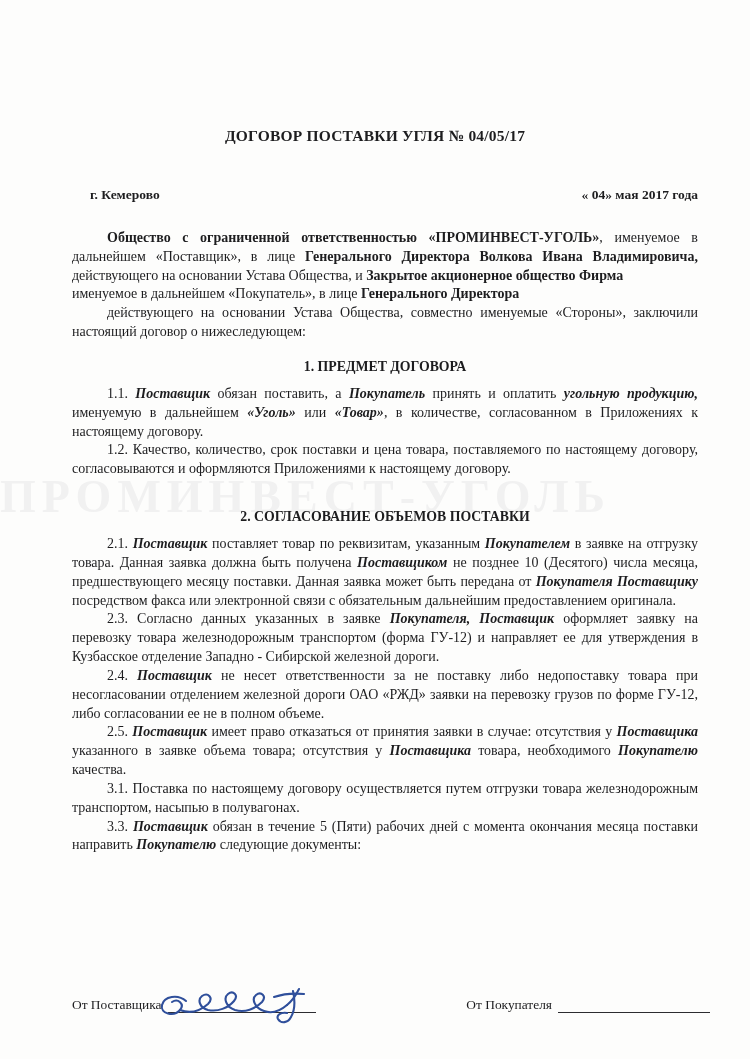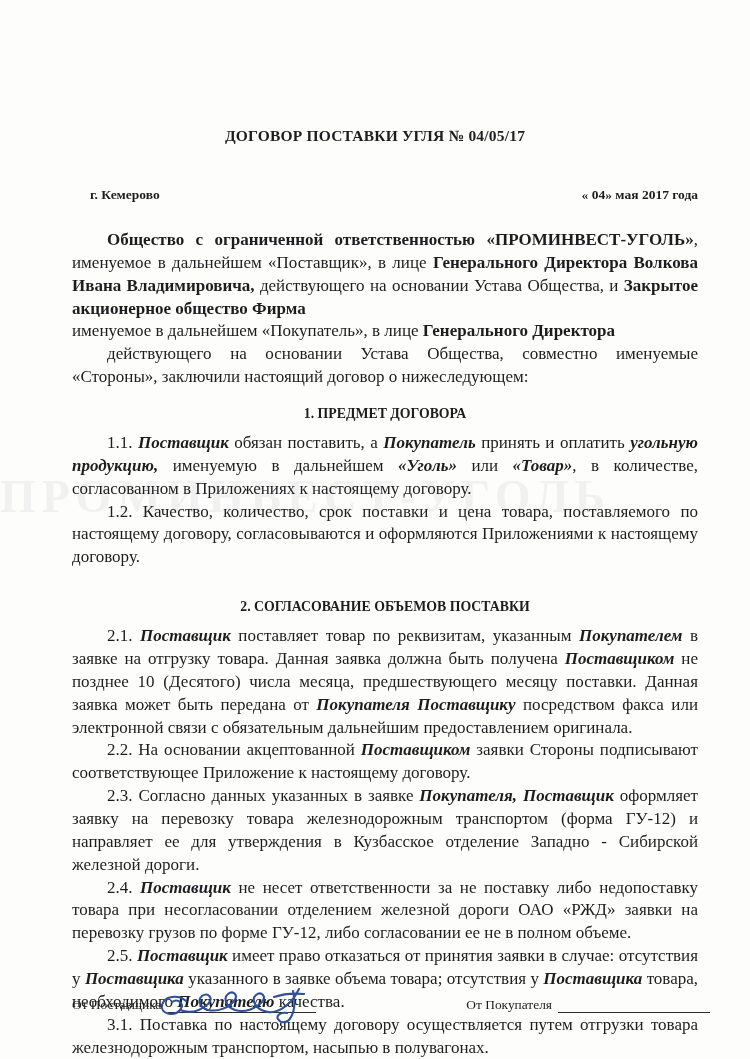--- a/index.html
+++ b/index.html
@@ -56,21 +56,21 @@
     margin: 0 52px 0 90px;
     padding-top: 42px;
     font-size: 13.5px;
     font-weight: bold;
   }
   .body-block {
     margin: 0 52px 0 72px;
   }
   p.para {
     margin: 0;
-    font-size: 17px;
+    font-size: 14px;
     line-height: 1.345;
     text-align: justify;
     text-indent: 35px;
     hyphens: none;
   }
   p.para.noindent { text-indent: 0; }
   p.first { padding-top: 26px; }
   .sec-head {
     margin: 0;
     text-align: center;
@@ -144,21 +144,20 @@
       <p class="para noindent"><span>именуемое в дальнейшем «Покупатель», в лице </span><b class="strong">Генерального Директора</b></p>
 
       <p class="para">действующего на основании Устава Общества, совместно именуемые «Стороны», заключили настоящий договор о нижеследующем:</p>
 
       <div>
           <div class="sec-head">1. ПРЕДМЕТ ДОГОВОРА</div>
           <p class="para"><span>1.1.</span><span> </span><i class="bi">Поставщик</i><span> обязан поставить, а </span><i class="bi">Покупатель</i><span> принять и оплатить </span><i class="bi">угольную продукцию,</i><span> именуемую в дальнейшем </span><i class="bi">«Уголь»</i><span> или </span><i class="bi">«Товар»</i><span>, в количестве, согласованном в Приложениях к настоящему договору.</span></p>
           <p class="para"><span>1.2.</span><span> Качество, количество, срок поставки и цена товара, поставляемого по настоящему договору, согласовываются и оформляются Приложениями к настоящему договору.</span></p>
           <div class="sec-head spaced-top">2. СОГЛАСОВАНИЕ ОБЪЕМОВ ПОСТАВКИ</div>
           <p class="para"><span>2.1.</span><span> </span><i class="bi">Поставщик</i><span> поставляет товар по реквизитам, указанным </span><i class="bi">Покупателем</i><span> в заявке на отгрузку товара. Данная заявка должна быть получена </span><i class="bi">Поставщиком</i><span> не позднее 10 (Десятого) числа месяца, предшествующего месяцу поставки. Данная заявка может быть передана от </span><i class="bi">Покупателя Поставщику</i><span> посредством факса или электронной связи с обязательным дальнейшим предоставлением оригинала.</span></p>
-          <p class="para"><span>2.2.</span><span> На основании акцептованной </span><i class="bi">Поставщиком</i><span> заявки Стороны подписывают соответствующее Приложение к настоящему договору.</span></p>
           <p class="para"><span>2.3.</span><span> Согласно данных указанных в заявке </span><i class="bi">Покупателя,</i><span> </span><i class="bi">Поставщик</i><span> оформляет заявку на перевозку товара железнодорожным транспортом (форма ГУ-12) и направляет ее для утверждения в Кузбасское отделение Западно - Сибирской железной дороги.</span></p>
           <p class="para"><span>2.4.</span><span> </span><i class="bi">Поставщик</i><span> не несет ответственности за не поставку либо недопоставку товара при несогласовании отделением железной дороги ОАО «РЖД» заявки на перевозку грузов по форме ГУ-12, либо согласовании ее не в полном объеме.</span></p>
           <p class="para"><span>2.5.</span><span> </span><i class="bi">Поставщик</i><span> имеет право отказаться от принятия заявки в случае: отсутствия у </span><i class="bi">Поставщика</i><span> указанного в заявке объема товара; отсутствия у </span><i class="bi">Поставщика</i><span> товара, необходимого </span><i class="bi">Покупателю</i><span> качества.</span></p>
           <p class="para"><span>3.1.</span><span> Поставка по настоящему договору осуществляется путем отгрузки товара железнодорожным транспортом, насыпью в полувагонах.</span></p>
           <p class="para"><span>3.3.</span><span> </span><i class="bi">Поставщик</i><span> обязан в течение 5 (Пяти) рабочих дней с момента окончания месяца поставки направить </span><i class="bi">Покупателю</i><span> следующие документы:</span></p>
         </div>
 
     </div>
   </div>
 

